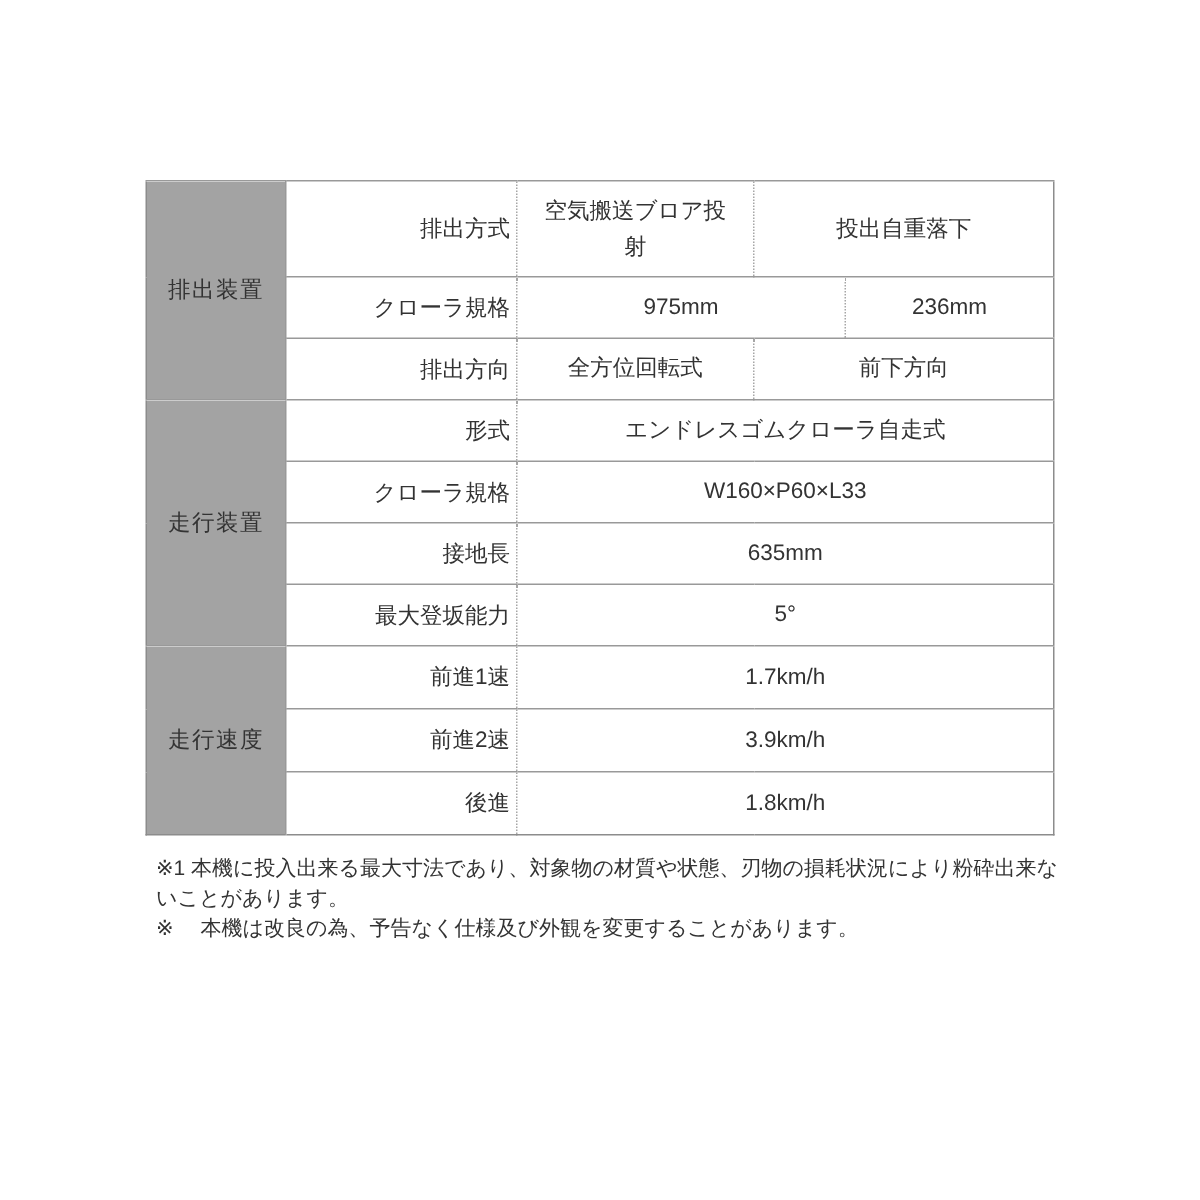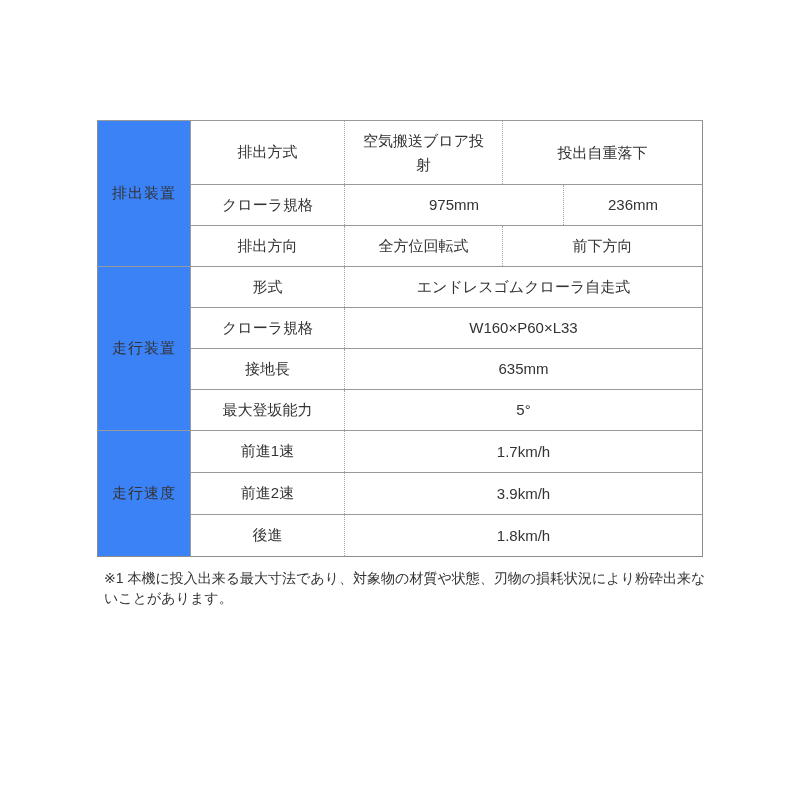--- a/index.html
+++ b/index.html
@@ -18,27 +18,27 @@
     border:1px solid #8c8c8c;
   }
   .spec-table th,.spec-table td{
     border-top:1px solid #999999;
     padding:2px 4px;
     font-weight:normal;
     vertical-align:middle;
     overflow:hidden;
   }
   .sec{
-    background:#3b82f6;
+    background:#a3a3a3;
     border-right:1px solid #999999;
     text-align:center;
     letter-spacing:1px;
   }
   .lbl{
-    text-align:center;
+    text-align:right;
     padding-left:13px;
     border-right:1px dotted #a6a6a6;
   }
   .val{
     text-align:center;
     white-space:pre-line;
     line-height:1.55;
   }
   .val + .val{border-left:1px dotted #a6a6a6;}
   tr.h-tall{height:64px;}
@@ -114,15 +114,16 @@
       </tr>
       <tr class="h-std2">
         <td class="lbl">後進</td>
         <td class="val" colspan="3">1.8km/h</td>
       </tr>
     </tbody>
   </table>
 
   <div class="footnotes">
     <p>※1 本機に投入出来る最大寸法であり、対象物の材質や状態、刃物の損耗状況により粉砕出来ないことがあります。</p>
+    <p>※　 本機は改良の為、予告なく仕様及び外観を変更することがあります。</p>
   </div>
 
 </div>
 
 </body></html>

